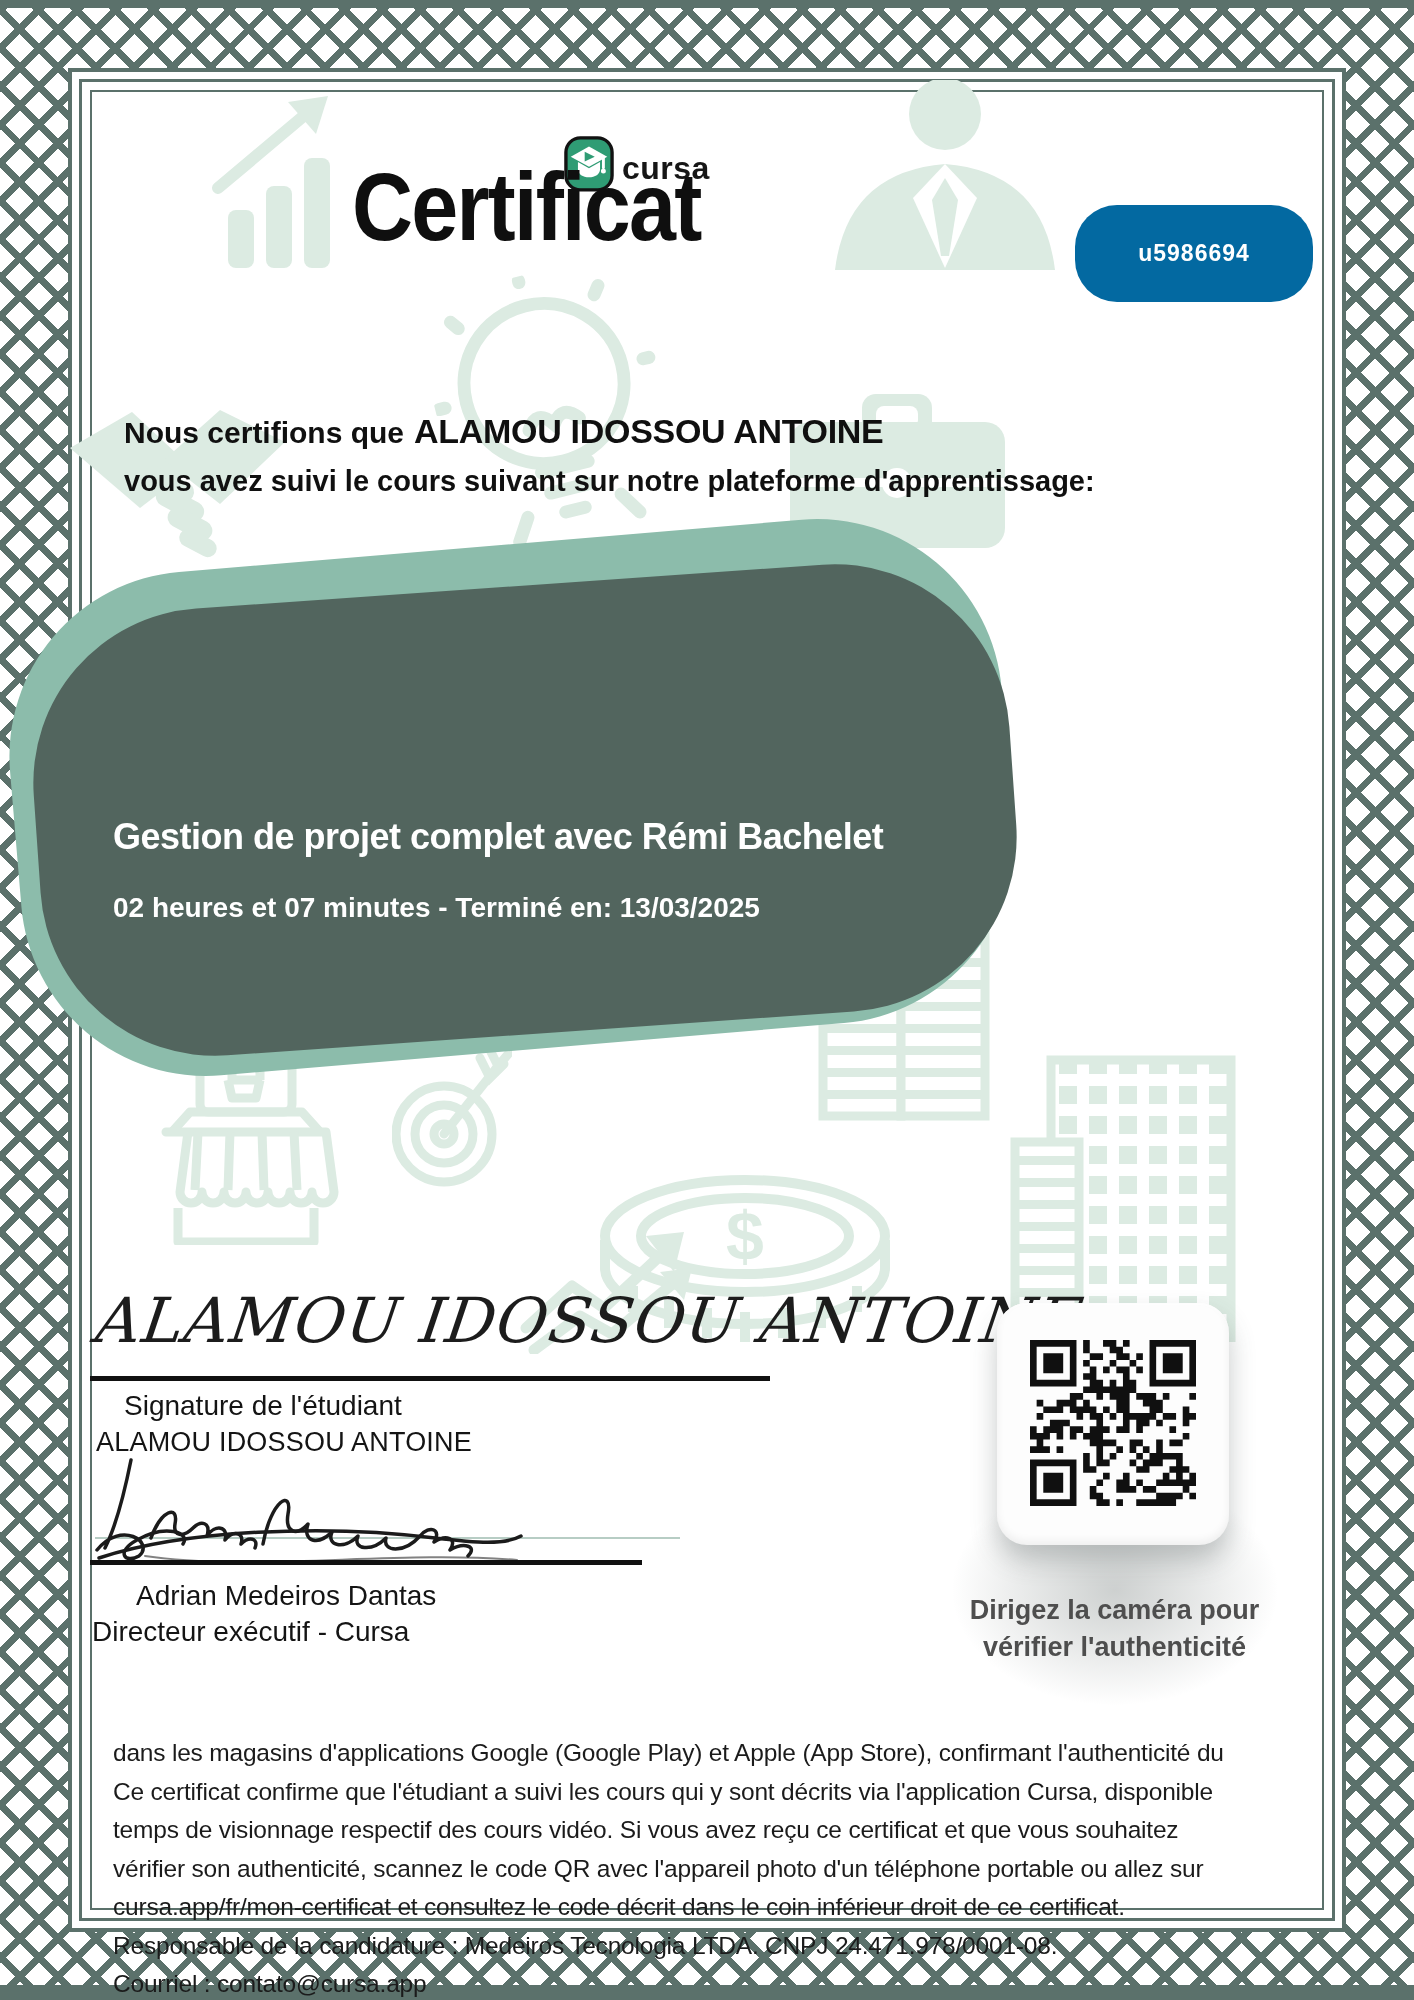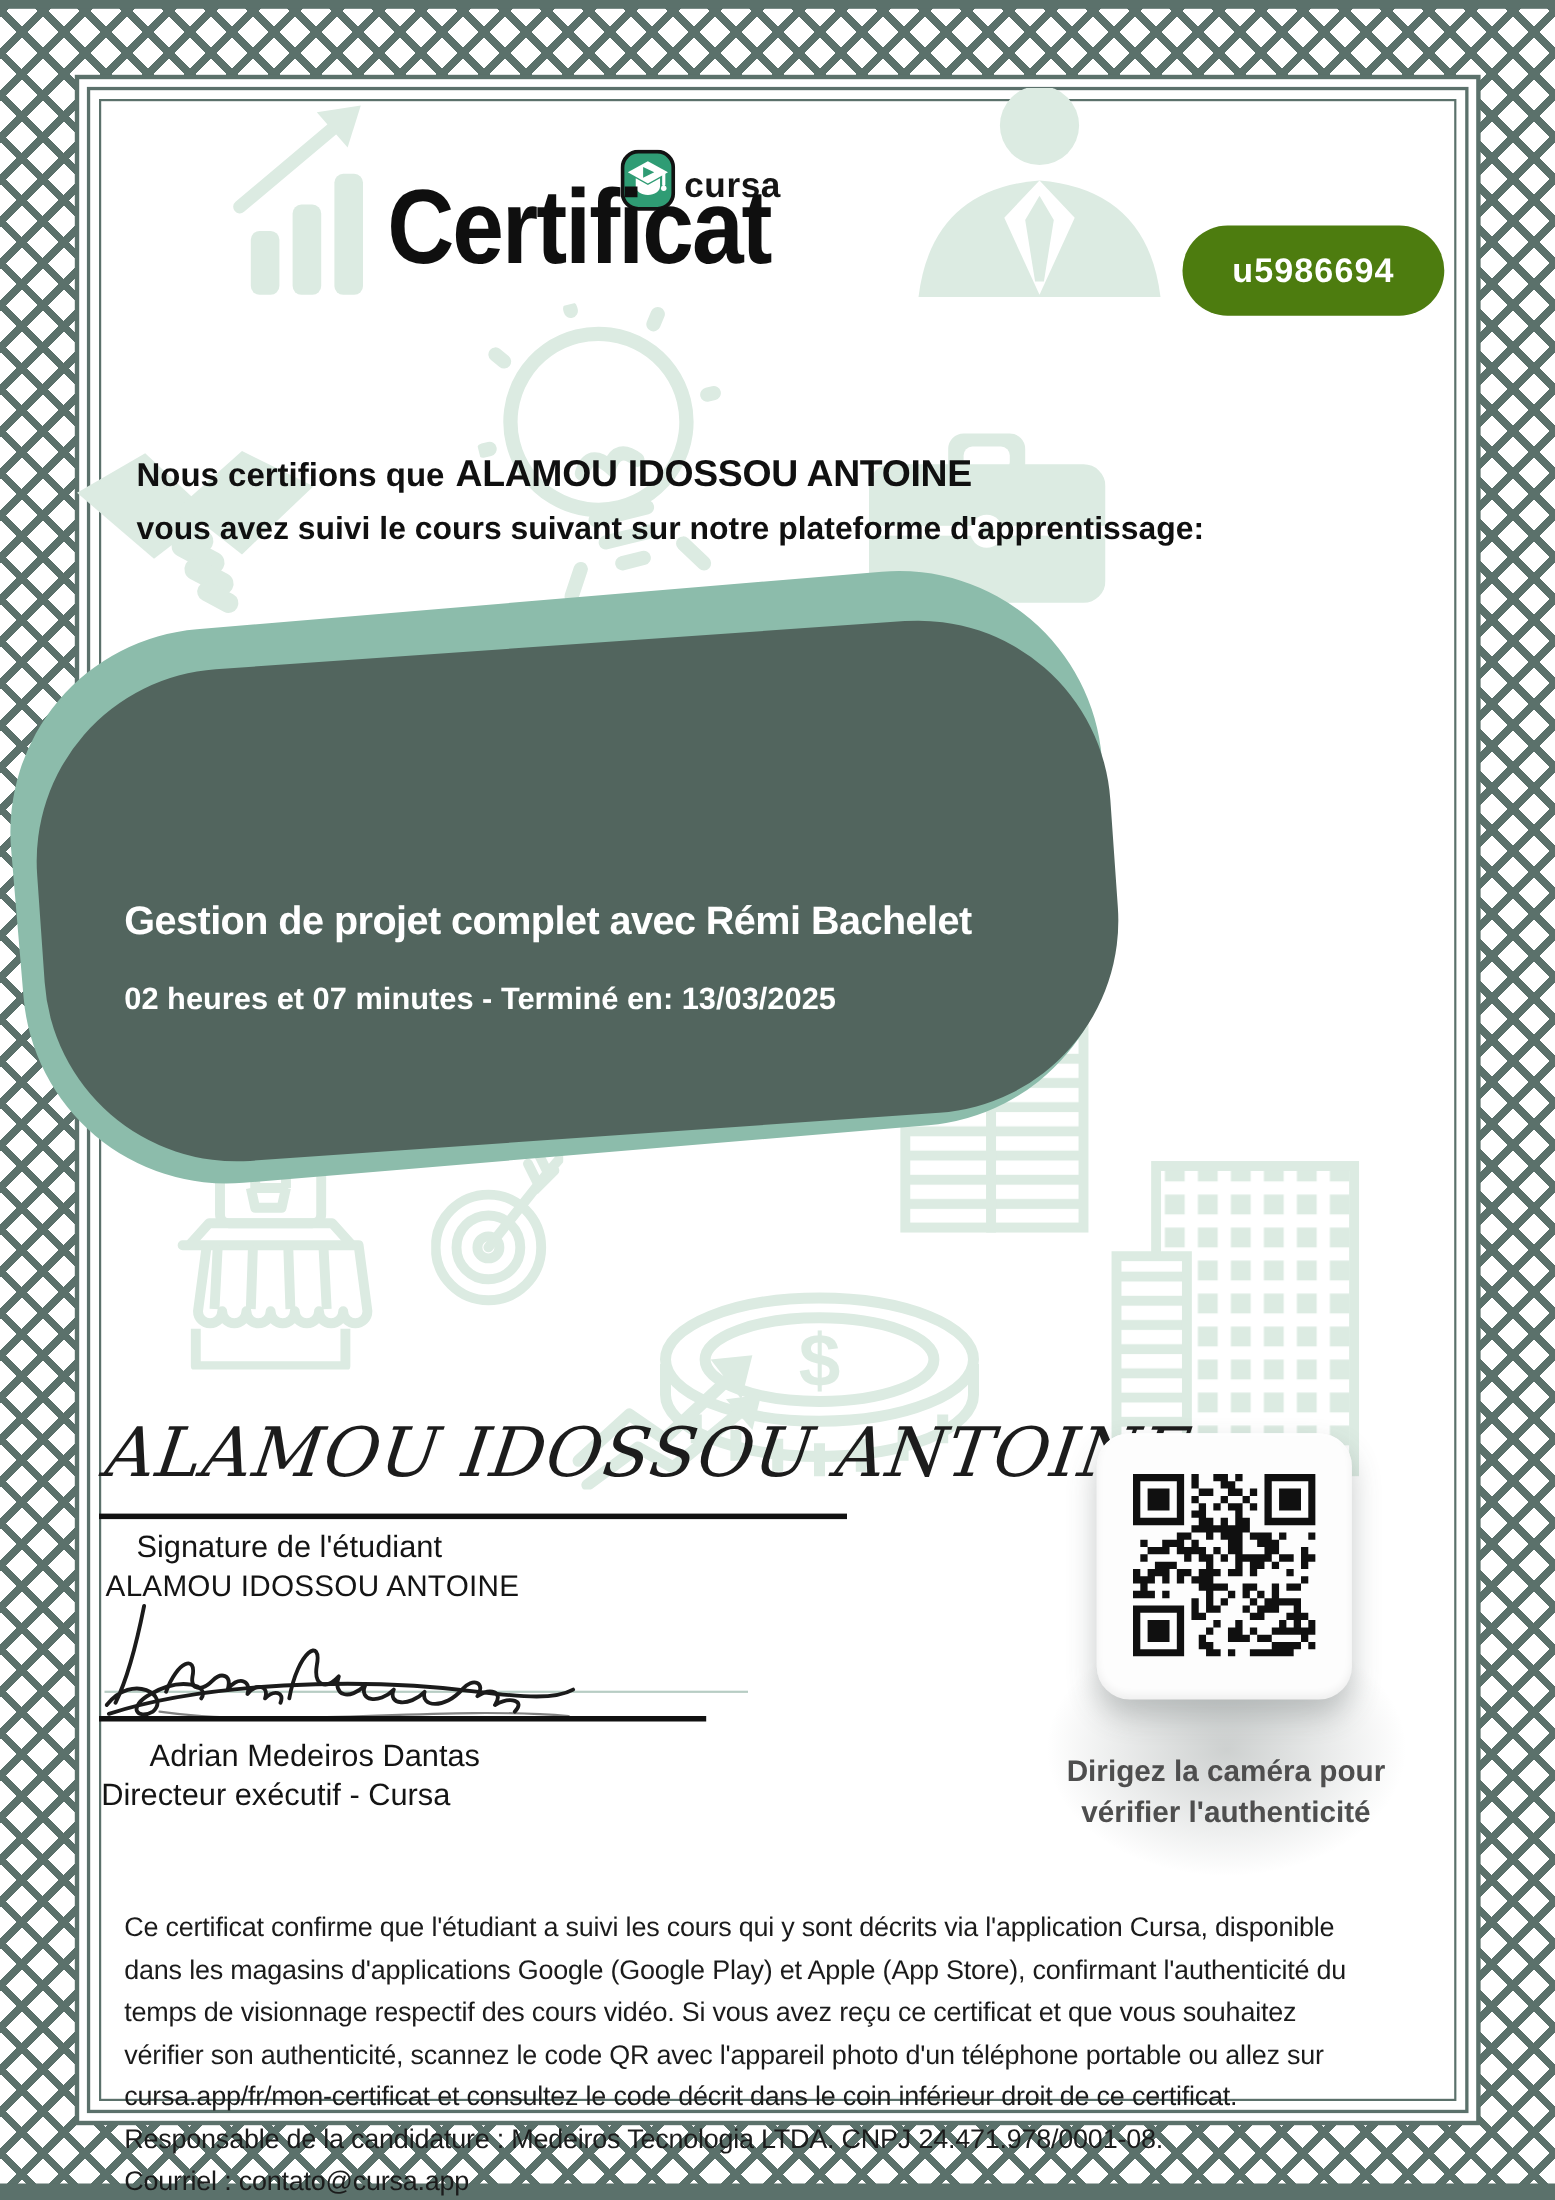--- a/index.html
+++ b/index.html
@@ -26,23 +26,23 @@
   .wm{position:absolute;z-index:2;color:#dcebe2;}
   .wm svg{display:block;width:100%;height:100%;}
   
   .logo{position:absolute;left:564px;top:136px;width:50px;height:58px;z-index:5;}
   .brand{position:absolute;left:622px;top:150px;font-size:32px;font-weight:700;color:#161616;letter-spacing:.5px;z-index:5;}
   .main-title{
     position:absolute;left:352px;top:152px;font-size:96px;font-weight:900;color:#0f0f0f;
     letter-spacing:-2px;transform:scaleX(.88);transform-origin:left top;z-index:5;white-space:nowrap;
   }
   .code-badge{
-    position:absolute;left:1075px;top:205px;width:238px;height:82px;background:#4d7c0f;
+    position:absolute;left:1075px;top:205px;width:238px;height:97px;background:#0369a1;
     border-radius:42px;display:flex;align-items:center;justify-content:center;
-    color:#fff;font-size:31px;font-weight:700;letter-spacing:1px;z-index:6;
+    color:#fff;font-size:23px;font-weight:700;letter-spacing:1px;z-index:6;
   }
   
   .intro{position:absolute;left:113px;top:412px;z-index:5;color:#101010;margin-left:11px;}
   .intro-line1{display:flex;align-items:baseline;gap:10px;white-space:nowrap;}
   .intro-prefix{font-size:30px;font-weight:700;}
   .intro-name{font-size:34px;font-weight:800;letter-spacing:-.3px;}
   .intro-line2{margin-top:14px;font-size:29px;font-weight:700;white-space:nowrap;}
   
   .blob-accent{
     position:absolute;left:14px;top:545px;width:995px;height:505px;background:#8cbcab;
@@ -278,20 +278,20 @@
   <svg viewBox="0 0 150 150">
       <path d="M0 0h6v6h-6zM6 0h6v6h-6zM12 0h6v6h-6zM18 0h6v6h-6zM24 0h6v6h-6zM30 0h6v6h-6zM36 0h6v6h-6zM48 0h6v6h-6zM66 0h6v6h-6zM72 0h6v6h-6zM84 0h6v6h-6zM108 0h6v6h-6zM114 0h6v6h-6zM120 0h6v6h-6zM126 0h6v6h-6zM132 0h6v6h-6zM138 0h6v6h-6zM144 0h6v6h-6zM0 6h6v6h-6zM36 6h6v6h-6zM48 6h6v6h-6zM72 6h6v6h-6zM78 6h6v6h-6zM108 6h6v6h-6zM144 6h6v6h-6zM0 12h6v6h-6zM12 12h6v6h-6zM18 12h6v6h-6zM24 12h6v6h-6zM36 12h6v6h-6zM54 12h6v6h-6zM60 12h6v6h-6zM78 12h6v6h-6zM84 12h6v6h-6zM96 12h6v6h-6zM108 12h6v6h-6zM120 12h6v6h-6zM126 12h6v6h-6zM132 12h6v6h-6zM144 12h6v6h-6zM0 18h6v6h-6zM12 18h6v6h-6zM18 18h6v6h-6zM24 18h6v6h-6zM36 18h6v6h-6zM48 18h6v6h-6zM72 18h6v6h-6zM90 18h6v6h-6zM108 18h6v6h-6zM120 18h6v6h-6zM126 18h6v6h-6zM132 18h6v6h-6zM144 18h6v6h-6zM0 24h6v6h-6zM12 24h6v6h-6zM18 24h6v6h-6zM24 24h6v6h-6zM36 24h6v6h-6zM54 24h6v6h-6zM66 24h6v6h-6zM78 24h6v6h-6zM84 24h6v6h-6zM96 24h6v6h-6zM108 24h6v6h-6zM120 24h6v6h-6zM126 24h6v6h-6zM132 24h6v6h-6zM144 24h6v6h-6zM0 30h6v6h-6zM36 30h6v6h-6zM48 30h6v6h-6zM54 30h6v6h-6zM84 30h6v6h-6zM108 30h6v6h-6zM144 30h6v6h-6zM0 36h6v6h-6zM6 36h6v6h-6zM12 36h6v6h-6zM18 36h6v6h-6zM24 36h6v6h-6zM30 36h6v6h-6zM36 36h6v6h-6zM54 36h6v6h-6zM60 36h6v6h-6zM72 36h6v6h-6zM84 36h6v6h-6zM90 36h6v6h-6zM108 36h6v6h-6zM114 36h6v6h-6zM120 36h6v6h-6zM126 36h6v6h-6zM132 36h6v6h-6zM138 36h6v6h-6zM144 36h6v6h-6zM48 42h6v6h-6zM54 42h6v6h-6zM60 42h6v6h-6zM66 42h6v6h-6zM72 42h6v6h-6zM78 42h6v6h-6zM84 42h6v6h-6zM90 42h6v6h-6zM36 48h6v6h-6zM42 48h6v6h-6zM60 48h6v6h-6zM72 48h6v6h-6zM78 48h6v6h-6zM84 48h6v6h-6zM96 48h6v6h-6zM102 48h6v6h-6zM108 48h6v6h-6zM120 48h6v6h-6zM144 48h6v6h-6zM6 54h6v6h-6zM24 54h6v6h-6zM30 54h6v6h-6zM36 54h6v6h-6zM48 54h6v6h-6zM78 54h6v6h-6zM84 54h6v6h-6zM102 54h6v6h-6zM108 54h6v6h-6zM114 54h6v6h-6zM12 60h6v6h-6zM18 60h6v6h-6zM24 60h6v6h-6zM36 60h6v6h-6zM42 60h6v6h-6zM48 60h6v6h-6zM54 60h6v6h-6zM66 60h6v6h-6zM78 60h6v6h-6zM84 60h6v6h-6zM108 60h6v6h-6zM114 60h6v6h-6zM138 60h6v6h-6zM6 66h6v6h-6zM42 66h6v6h-6zM54 66h6v6h-6zM60 66h6v6h-6zM72 66h6v6h-6zM84 66h6v6h-6zM90 66h6v6h-6zM96 66h6v6h-6zM102 66h6v6h-6zM108 66h6v6h-6zM120 66h6v6h-6zM126 66h6v6h-6zM138 66h6v6h-6zM144 66h6v6h-6zM18 72h6v6h-6zM24 72h6v6h-6zM30 72h6v6h-6zM60 72h6v6h-6zM84 72h6v6h-6zM96 72h6v6h-6zM102 72h6v6h-6zM114 72h6v6h-6zM138 72h6v6h-6zM0 78h6v6h-6zM12 78h6v6h-6zM18 78h6v6h-6zM24 78h6v6h-6zM36 78h6v6h-6zM42 78h6v6h-6zM54 78h6v6h-6zM60 78h6v6h-6zM66 78h6v6h-6zM78 78h6v6h-6zM84 78h6v6h-6zM96 78h6v6h-6zM126 78h6v6h-6zM0 84h6v6h-6zM6 84h6v6h-6zM12 84h6v6h-6zM24 84h6v6h-6zM36 84h6v6h-6zM48 84h6v6h-6zM54 84h6v6h-6zM60 84h6v6h-6zM138 84h6v6h-6zM6 90h6v6h-6zM54 90h6v6h-6zM60 90h6v6h-6zM66 90h6v6h-6zM72 90h6v6h-6zM90 90h6v6h-6zM96 90h6v6h-6zM114 90h6v6h-6zM126 90h6v6h-6zM132 90h6v6h-6zM0 96h6v6h-6zM6 96h6v6h-6zM12 96h6v6h-6zM24 96h6v6h-6zM60 96h6v6h-6zM78 96h6v6h-6zM90 96h6v6h-6zM102 96h6v6h-6zM114 96h6v6h-6zM48 102h6v6h-6zM60 102h6v6h-6zM72 102h6v6h-6zM96 102h6v6h-6zM108 102h6v6h-6zM114 102h6v6h-6zM120 102h6v6h-6zM126 102h6v6h-6zM132 102h6v6h-6zM0 108h6v6h-6zM6 108h6v6h-6zM12 108h6v6h-6zM18 108h6v6h-6zM24 108h6v6h-6zM30 108h6v6h-6zM36 108h6v6h-6zM48 108h6v6h-6zM60 108h6v6h-6zM66 108h6v6h-6zM90 108h6v6h-6zM102 108h6v6h-6zM108 108h6v6h-6zM114 108h6v6h-6zM132 108h6v6h-6zM0 114h6v6h-6zM36 114h6v6h-6zM48 114h6v6h-6zM54 114h6v6h-6zM96 114h6v6h-6zM102 114h6v6h-6zM126 114h6v6h-6zM132 114h6v6h-6zM138 114h6v6h-6zM0 120h6v6h-6zM12 120h6v6h-6zM18 120h6v6h-6zM24 120h6v6h-6zM36 120h6v6h-6zM66 120h6v6h-6zM84 120h6v6h-6zM120 120h6v6h-6zM132 120h6v6h-6zM144 120h6v6h-6zM0 126h6v6h-6zM12 126h6v6h-6zM18 126h6v6h-6zM24 126h6v6h-6zM36 126h6v6h-6zM60 126h6v6h-6zM78 126h6v6h-6zM84 126h6v6h-6zM96 126h6v6h-6zM114 126h6v6h-6zM120 126h6v6h-6zM126 126h6v6h-6zM132 126h6v6h-6zM138 126h6v6h-6zM144 126h6v6h-6zM0 132h6v6h-6zM12 132h6v6h-6zM18 132h6v6h-6zM24 132h6v6h-6zM36 132h6v6h-6zM54 132h6v6h-6zM78 132h6v6h-6zM84 132h6v6h-6zM90 132h6v6h-6zM102 132h6v6h-6zM108 132h6v6h-6zM138 132h6v6h-6zM0 138h6v6h-6zM36 138h6v6h-6zM54 138h6v6h-6zM60 138h6v6h-6zM114 138h6v6h-6zM120 138h6v6h-6zM126 138h6v6h-6zM132 138h6v6h-6zM144 138h6v6h-6zM0 144h6v6h-6zM6 144h6v6h-6zM12 144h6v6h-6zM18 144h6v6h-6zM24 144h6v6h-6zM30 144h6v6h-6zM36 144h6v6h-6zM60 144h6v6h-6zM66 144h6v6h-6zM78 144h6v6h-6zM96 144h6v6h-6zM102 144h6v6h-6zM108 144h6v6h-6zM114 144h6v6h-6zM120 144h6v6h-6zM126 144h6v6h-6z" fill="#101010"></path>
     </svg>
 </div>
 <div class="qr-caption">
   <div>Dirigez la caméra pour</div>
   <div>vérifier l'authenticité</div>
 </div>
 
 <div class="footer">
+  <div class="footer-line">dans les magasins d'applications Google (Google Play) et Apple (App Store), confirmant l'authenticité du</div>
   <div class="footer-line">Ce certificat confirme que l'étudiant a suivi les cours qui y sont décrits via l'application Cursa, disponible</div>
-  <div class="footer-line">dans les magasins d'applications Google (Google Play) et Apple (App Store), confirmant l'authenticité du</div>
   <div class="footer-line">temps de visionnage respectif des cours vidéo. Si vous avez reçu ce certificat et que vous souhaitez</div>
   <div class="footer-line">vérifier son authenticité, scannez le code QR avec l'appareil photo d'un téléphone portable ou allez sur</div>
   <div class="footer-line">cursa.app/fr/mon-certificat et consultez le code décrit dans le coin inférieur droit de ce certificat.</div>
   <div class="footer-line">Responsable de la candidature : Medeiros Tecnologia LTDA. CNPJ 24.471.978/0001-08.</div>
   <div class="footer-line">Courriel : contato@cursa.app</div>
 </div>
 
 </body></html>

